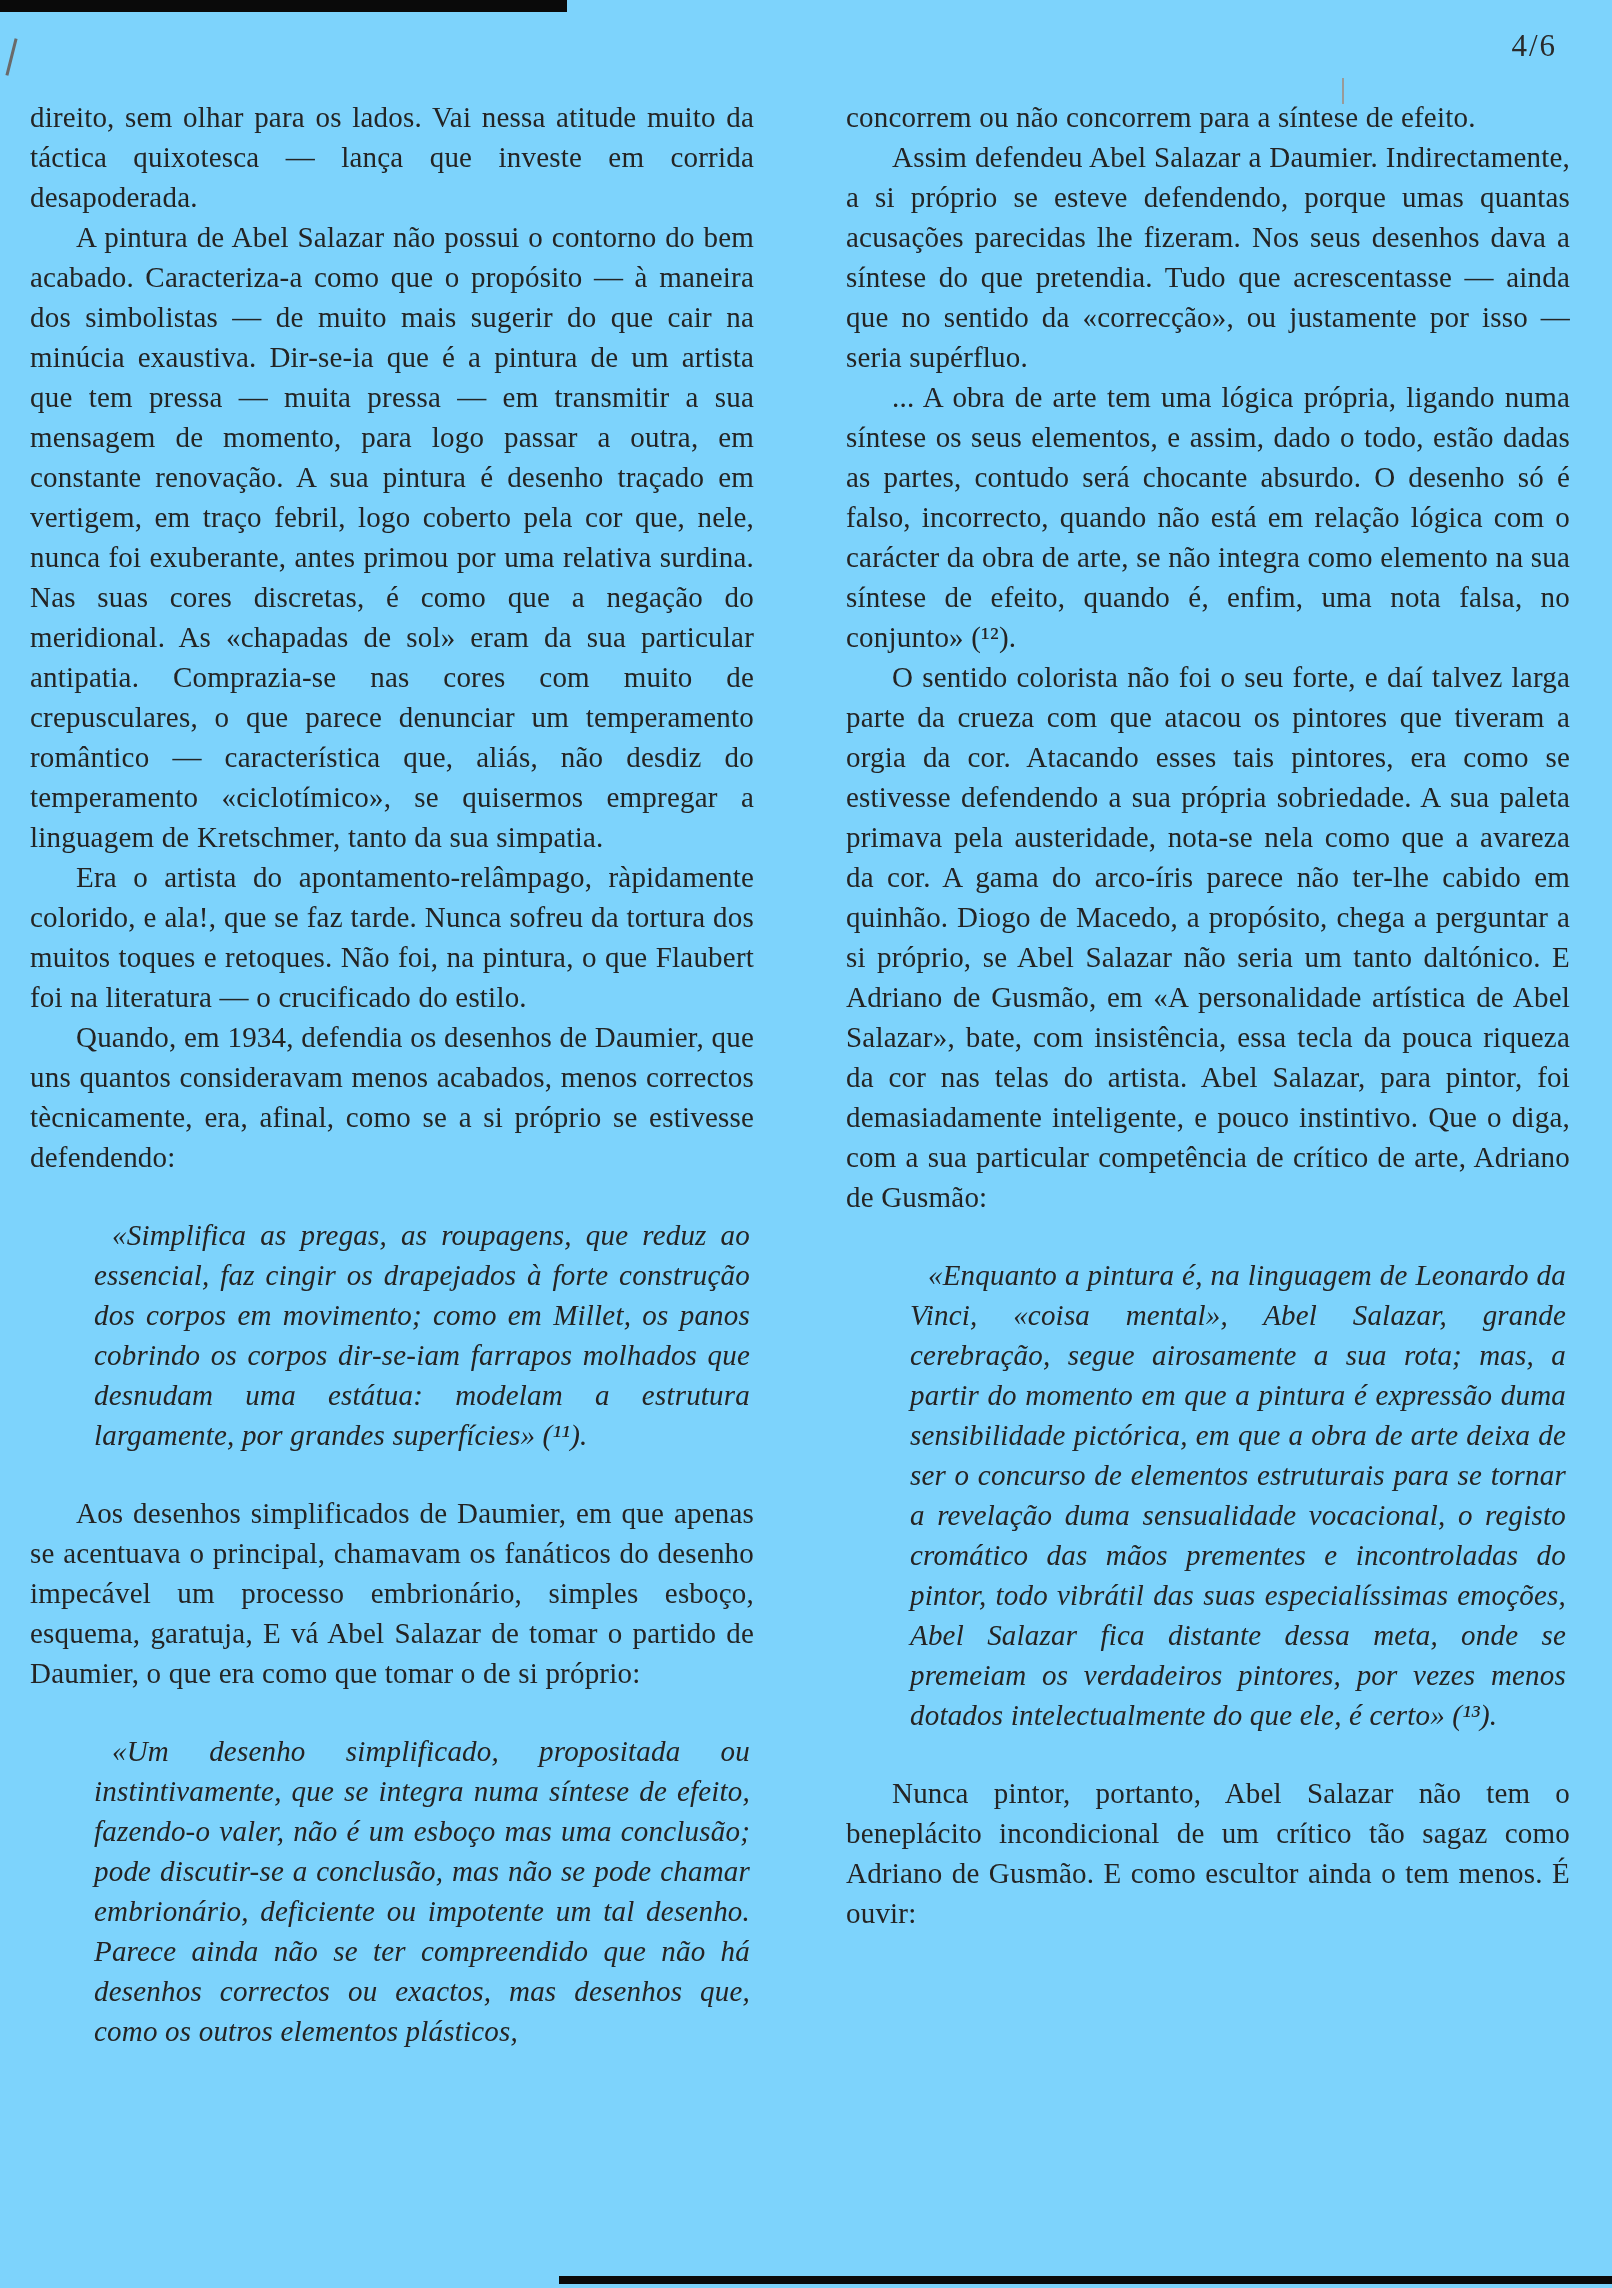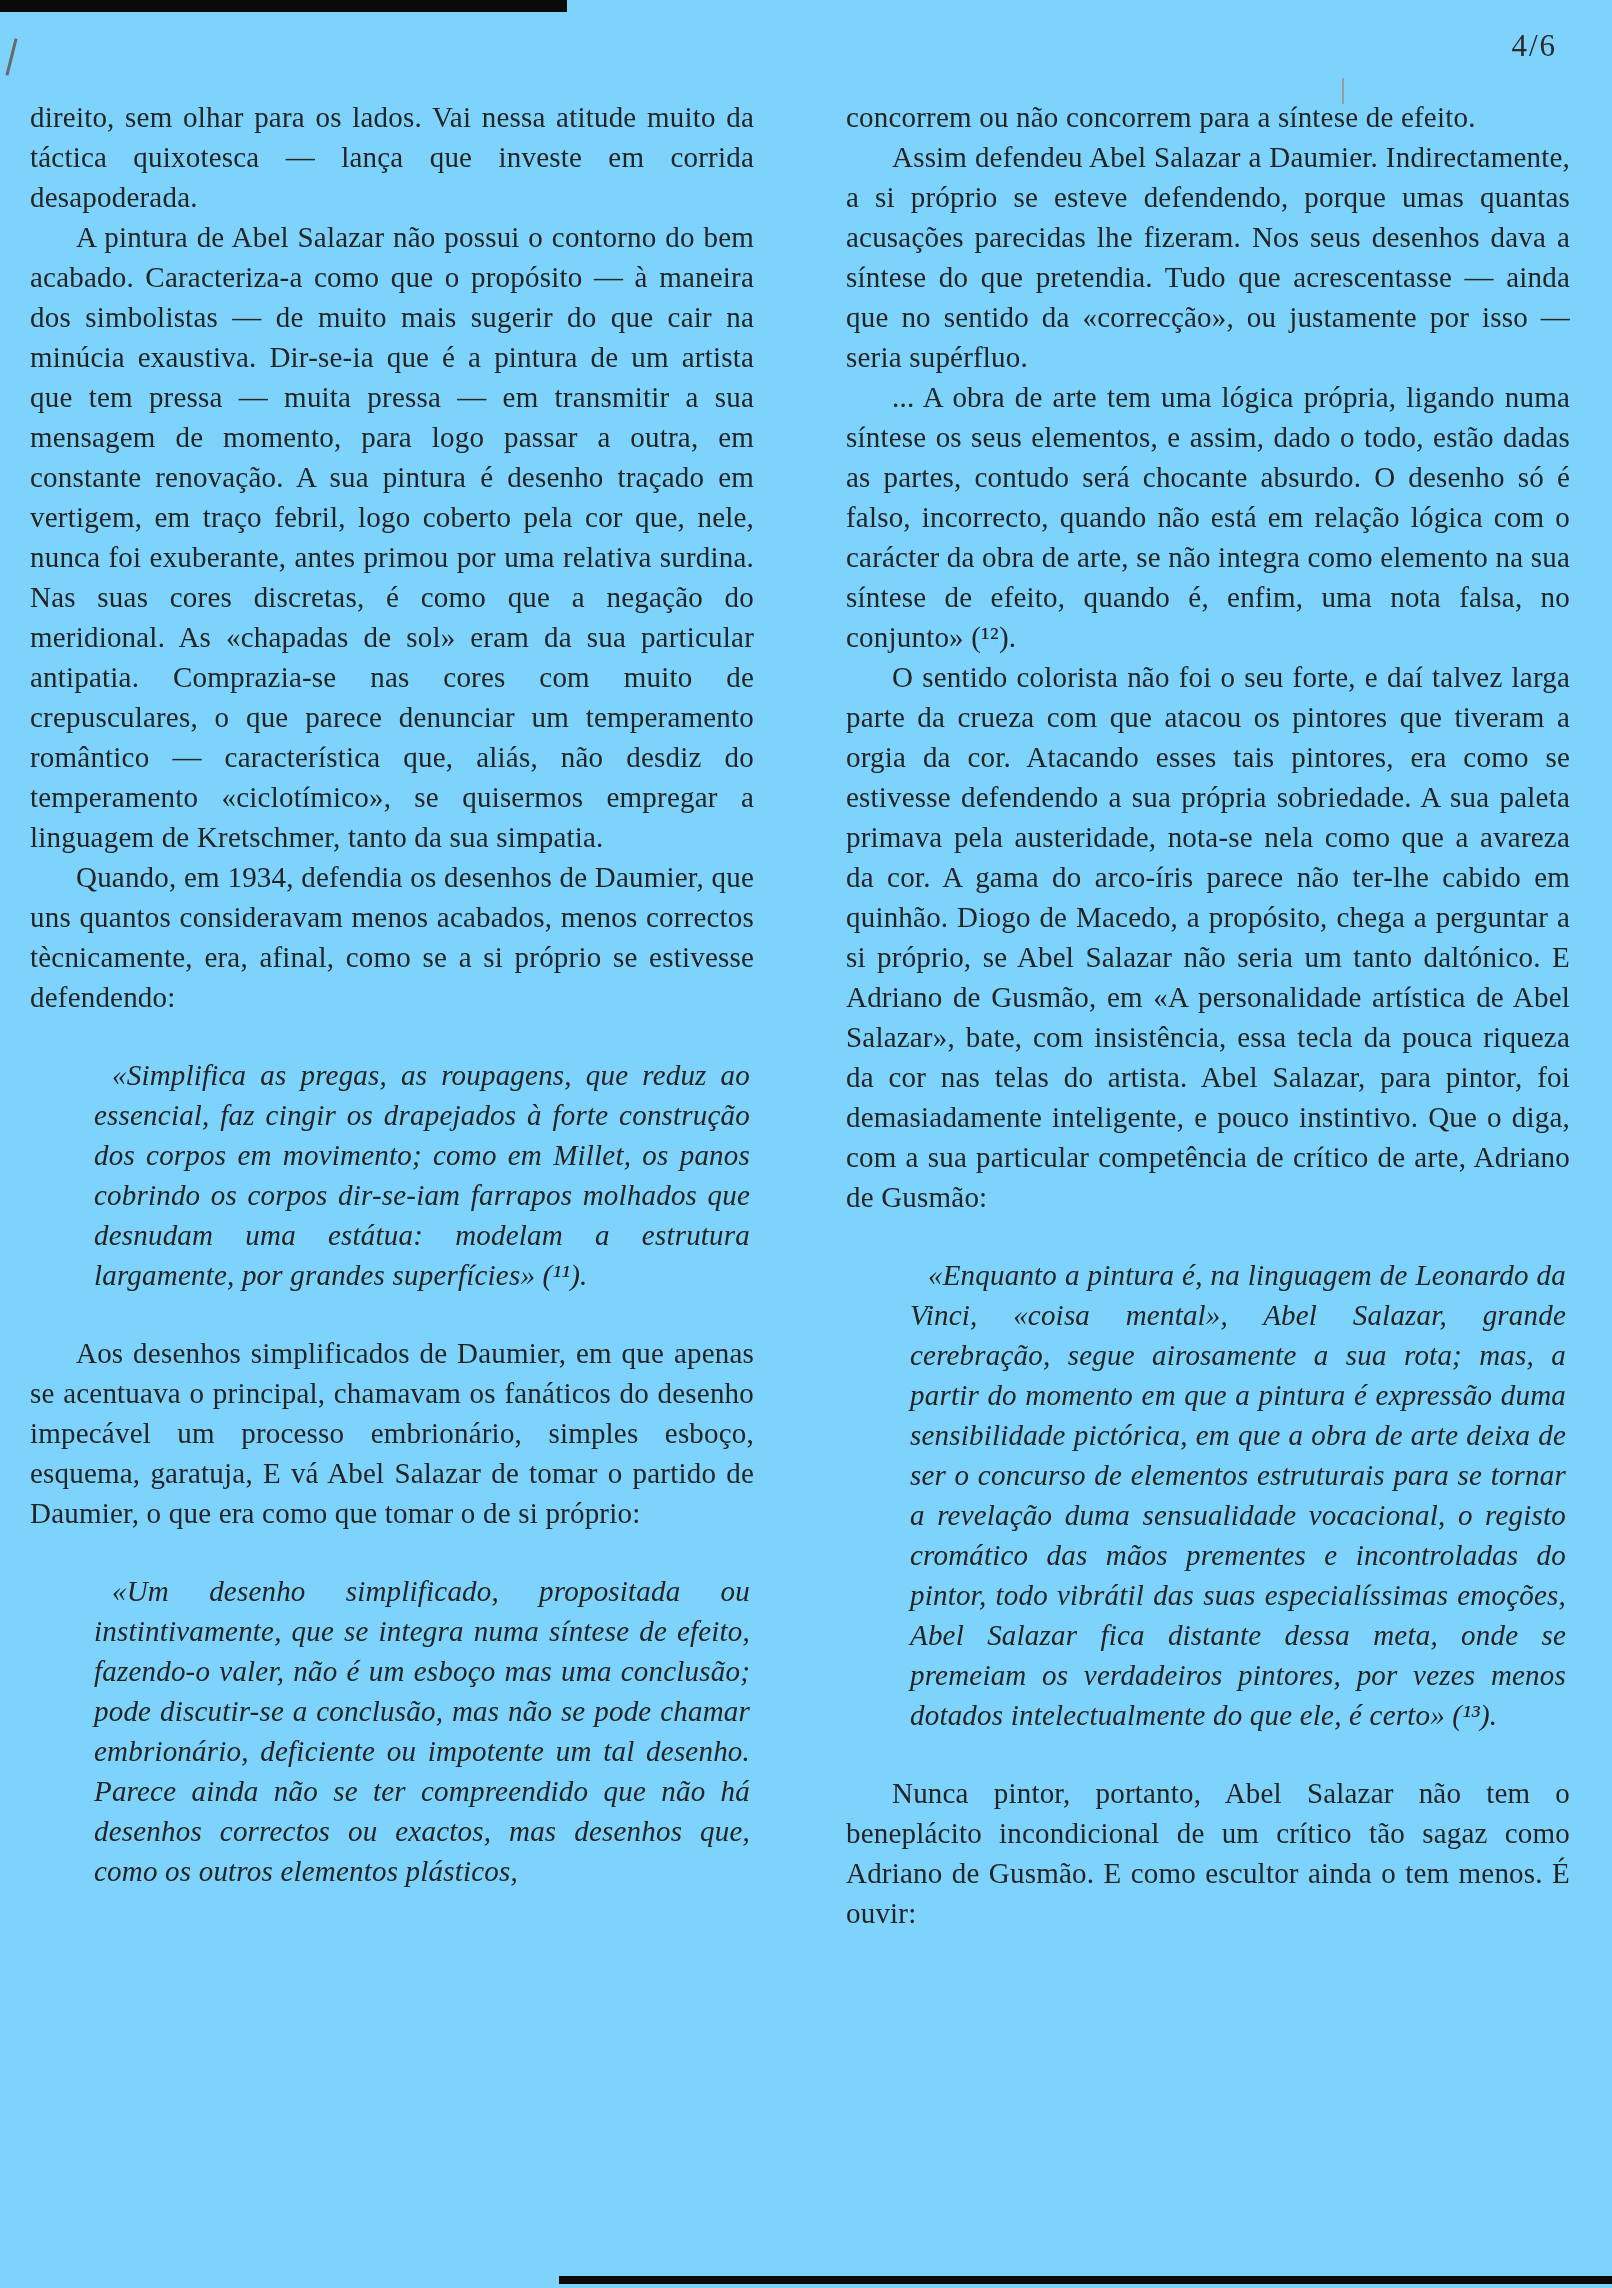--- a/index.html
+++ b/index.html
@@ -96,20 +96,21 @@
   <div class="corner-mark"></div>
   <div class="right-tick"></div>
 
   <div class="page-number">4/6</div>
 
   <div class="columns">
 
     <div class="col">
       <p class="para cont">direito, sem olhar para os lados. Vai nessa atitude muito da táctica quixotesca — lança que investe em corrida desapoderada.</p>
       <p class="para">A pintura de Abel Salazar não possui o contorno do bem acabado. Caracteriza-a como que o propósito — à maneira dos simbolistas — de muito mais sugerir do que cair na minúcia exaustiva. Dir-se-ia que é a pintura de um artista que tem pressa — muita pressa — em transmitir a sua mensagem de momento, para logo passar a outra, em constante renovação. A sua pintura é desenho traçado em vertigem, em traço febril, logo coberto pela cor que, nele, nunca foi exuberante, antes primou por uma relativa surdina. Nas suas cores discretas, é como que a negação do meridional. As «chapadas de sol» eram da sua particular antipatia. Comprazia-se nas cores com muito de crepusculares, o que parece denunciar um temperamento romântico — característica que, aliás, não desdiz do temperamento «ciclotímico», se quisermos empregar a linguagem de Kretschmer, tanto da sua simpatia.</p>
+      <p class="para">Era o artista do apontamento-relâmpago, ràpidamente colorido, e ala!, que se faz tarde. Nunca sofreu da tortura dos muitos toques e retoques. Não foi, na pintura, o que Flaubert foi na literatura — o crucificado do estilo.</p>
       <p class="para">Quando, em 1934, defendia os desenhos de Daumier, que uns quantos consideravam menos acabados, menos correctos tècnicamente, era, afinal, como se a si próprio se estivesse defendendo:</p>
       <blockquote class="quote">«Simplifica as pregas, as roupagens, que reduz ao essencial, faz cingir os drapejados à forte construção dos corpos em movimento; como em Millet, os panos cobrindo os corpos dir-se-iam farrapos molhados que desnudam uma estátua: modelam a estrutura largamente, por grandes superfícies» (¹¹).</blockquote>
       <p class="para">Aos desenhos simplificados de Daumier, em que apenas se acentuava o principal, chamavam os fanáticos do desenho impecável um processo embrionário, simples esboço, esquema, garatuja, E vá Abel Salazar de tomar o partido de Daumier, o que era como que tomar o de si próprio:</p>
       <blockquote class="quote">«Um desenho simplificado, propositada ou instintivamente, que se integra numa síntese de efeito, fazendo-o valer, não é um esboço mas uma conclusão; pode discutir-se a conclusão, mas não se pode chamar embrionário, deficiente ou impotente um tal desenho. Parece ainda não se ter compreendido que não há desenhos correctos ou exactos, mas desenhos que, como os outros elementos plásticos,</blockquote>
     </div>
 
     <div class="col">
       <p class="para cont">concorrem ou não concorrem para a síntese de efeito.</p>
       <p class="para">Assim defendeu Abel Salazar a Daumier. Indirectamente, a si próprio se esteve defendendo, porque umas quantas acusações parecidas lhe fizeram. Nos seus desenhos dava a síntese do que pretendia. Tudo que acrescentasse — ainda que no sentido da «correcção», ou justamente por isso — seria supérfluo.</p>
       <p class="para">... A obra de arte tem uma lógica própria, ligando numa síntese os seus elementos, e assim, dado o todo, estão dadas as partes, contudo será chocante absurdo. O desenho só é falso, incorrecto, quando não está em relação lógica com o carácter da obra de arte, se não integra como elemento na sua síntese de efeito, quando é, enfim, uma nota falsa, no conjunto» (¹²).</p>

